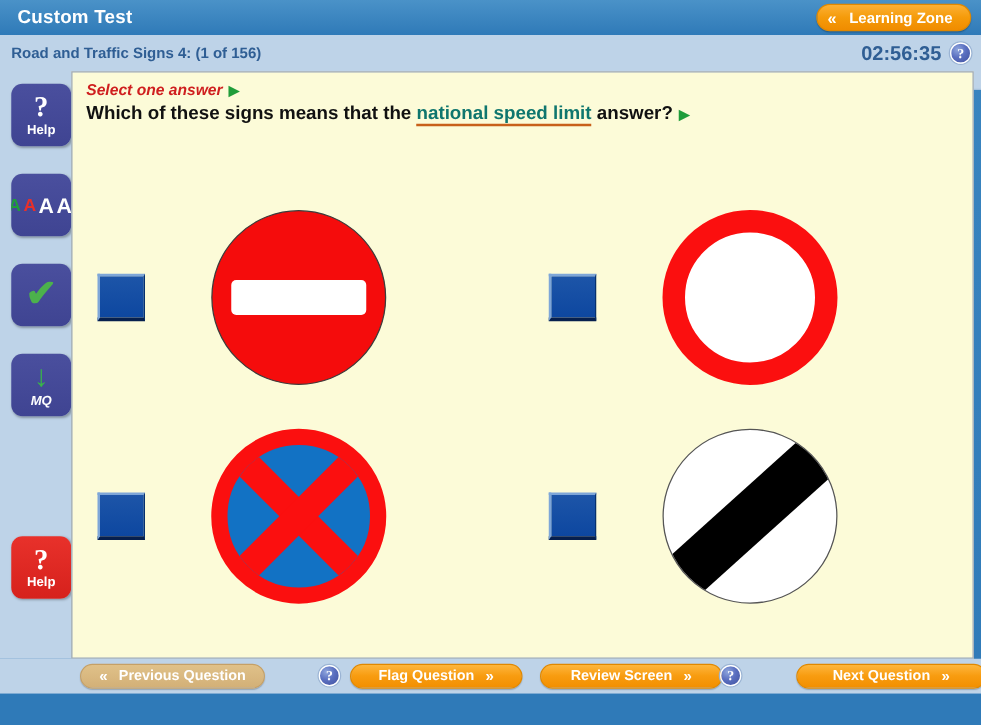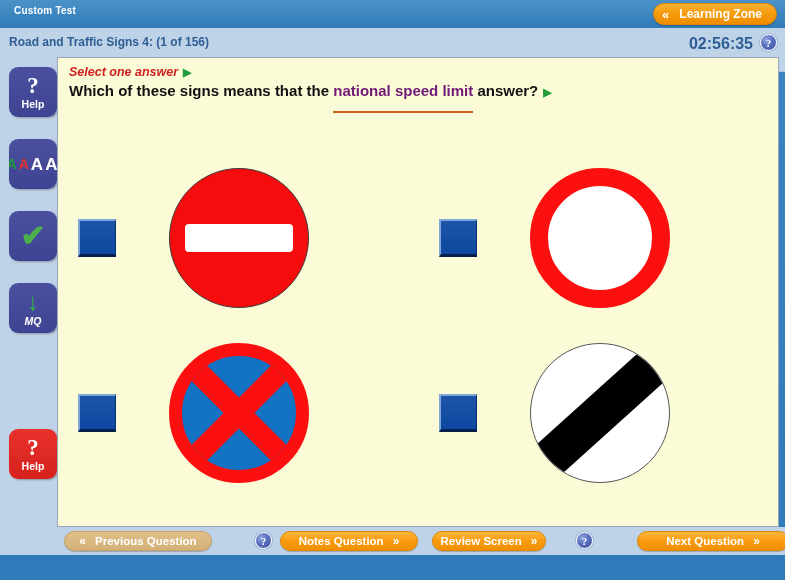--- a/index.html
+++ b/index.html
@@ -27,21 +27,21 @@
   
   #title-bar {
     position: absolute;
     left: 0; top: 0;
     width: 785px; height: 28px;
     background: linear-gradient(180deg,#4a92c8 0%, #2f7ab8 100%);
   }
   #title-text {
     position: absolute;
     left: 14px; top: 5px;
-    font-size: 10px;
+    font-size: 15px;
     font-weight: bold;
     color: #ffffff;
     letter-spacing: .2px;
   }
   #learning-zone-btn {
     position: absolute;
     right: 8px; top: 3px;
     height: 22px;
     padding: 0 14px 0 8px;
     border-radius: 11px;
@@ -189,23 +189,23 @@
   }
   #question-text {
     position: absolute;
     left: 11px; top: 24px;
     font-size: 15px;
     font-weight: bold;
     color: #111111;
     white-space: nowrap;
   }
   #question-text .hl {
-    color: #701a75;
+    color: #0f766e;
     border-bottom: 2px solid #c8601a;
-    padding-bottom: 12px;
+    padding-bottom: 0;
   }
 
   
   .answer {
     position: absolute;
     display: flex;
     align-items: center;
   }
   .ans-box {
     width: 38px; height: 38px;
@@ -432,25 +432,25 @@
   <div id="bottom-bar">
 
     <div class="pill tan" style="left:64px; width:148px;">
       <span class="chev">«</span>
       <span>Previous Question</span>
     </div>
 
     <div class="help-orb" style="position:absolute; left:255px; top:5px;">?</div>
 
     <div class="pill orange" style="left:280px; width:138px;">
-      <span>Notes Question</span>
+      <span>Flag Question</span>
       <span class="chev">»</span>
     </div>
 
-    <div class="pill orange" style="left:432px; width:114px;">
+    <div class="pill orange" style="left:432px; width:146px;">
       <span>Review Screen</span>
       <span class="chev">»</span>
     </div>
 
     <div class="help-orb" style="position:absolute; left:576px; top:5px;">?</div>
 
     <div class="pill orange" style="left:637px; width:152px;">
       <span>Next Question</span>
       <span class="chev">»</span>
     </div>

